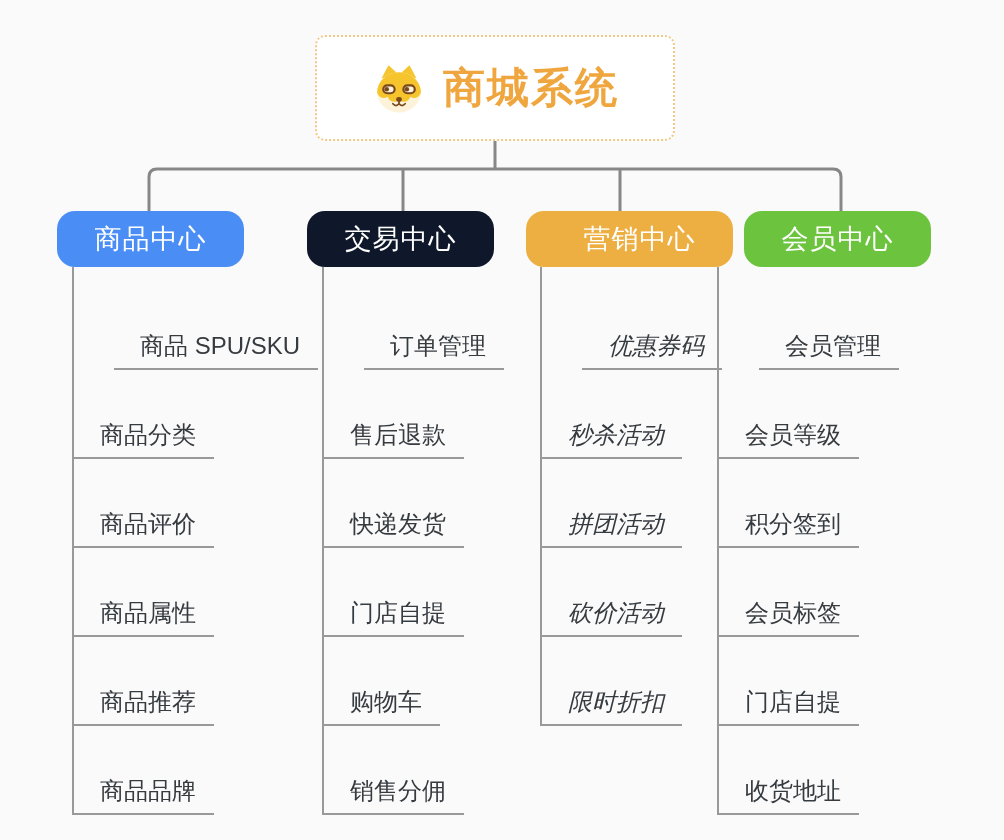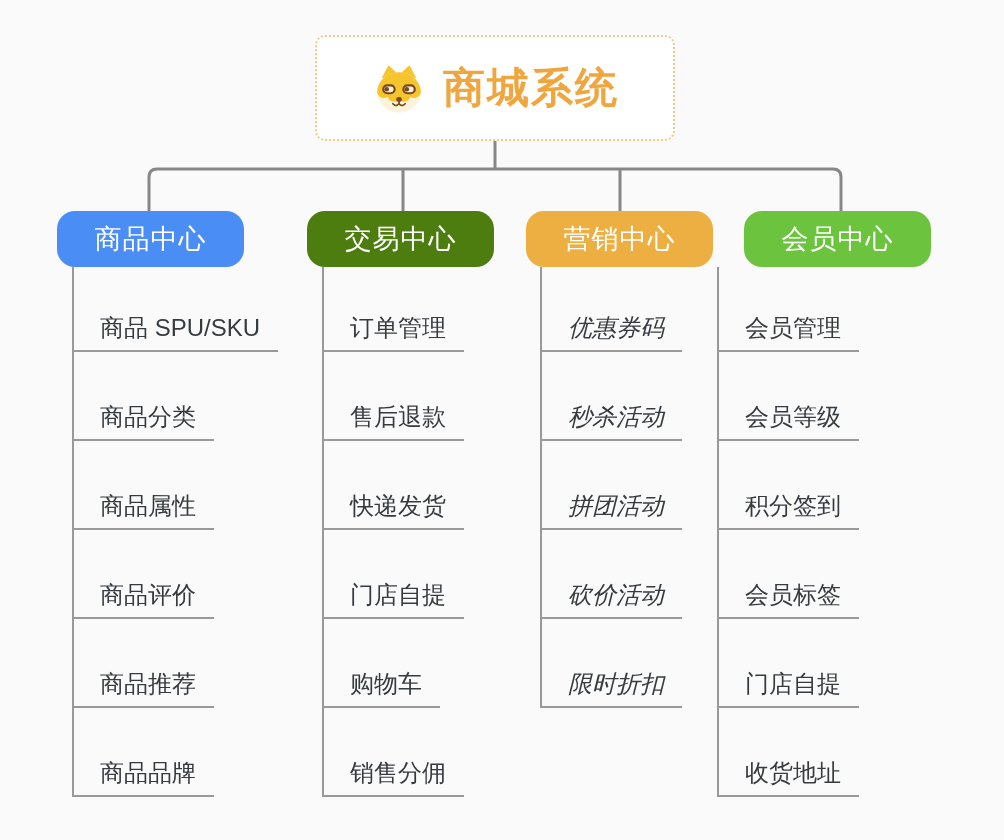--- a/index.html
+++ b/index.html
@@ -36,21 +36,21 @@
 
   
   .leaves{
     position:absolute;top:267px;
     border-left:2px solid #999999;
   }
   .lv-1{left:72px;}  .lv-2{left:322px;}  .lv-3{left:540px;font-style:italic;}  .lv-4{left:717px;text-align:center;}
   .leaf{
     height:89px;display:flex;align-items:flex-end;
   }
-  .leaf:first-child{height:85px;}
+  .leaf:first-child{height:103px;padding-left:40px;}
   .leaf > span{
     display:inline-block;
     border-bottom:2px solid #999999;
     padding:0 18px 7px 26px;
     font-size:24px;color:#363b40;line-height:1.2;
     white-space:nowrap;cursor:pointer;
   }
 </style>
 </head>
 <body>
@@ -78,36 +78,36 @@
         <circle cx="18" cy="30.5" r="2.6" fill="#7a4a1e"></circle>
         <circle cx="41" cy="30.5" r="2.6" fill="#7a4a1e"></circle>
         <ellipse cx="32" cy="42" rx="3.2" ry="2.6" fill="#7a4a1e"></ellipse>
         <path d="M32,42 L32,47 M25,47 q3.5,4 7,0 M32,47 q3.5,4 7,0" stroke="#7a4a1e" stroke-width="2" fill="none" stroke-linecap="round"></path>
       </svg>
     </span>
     <span class="root-title">商城系统</span>
   </div>
 
   <div class="branch-header bh-1" style="background-color: rgb(74, 141, 245);">商品中心</div>
-  <div class="branch-header bh-2" style="background-color: #4d7c0f;">交易中心</div>
-  <div class="branch-header bh-3" style="background-color: rgb(237, 175, 66);">营销中心</div>
+  <div class="branch-header bh-2" style="background-color: #0f172a;">交易中心</div>
+  <div class="branch-header bh-3" style="background-color: rgb(237, 175, 66); padding-left: 20px;">营销中心</div>
   <div class="branch-header bh-4" style="background-color: rgb(108, 195, 62);">会员中心</div>
 
   <div class="leaves lv-1">
     <div class="leaf">
         <span>商品 SPU/SKU</span>
       </div>
     <div class="leaf">
         <span>商品分类</span>
       </div>
     <div class="leaf">
-        <span>商品属性</span>
+        <span>商品评价</span>
       </div>
     <div class="leaf">
-        <span>商品评价</span>
+        <span>商品属性</span>
       </div>
     <div class="leaf">
         <span>商品推荐</span>
       </div>
     <div class="leaf">
         <span>商品品牌</span>
       </div>
   </div>
 
   <div class="leaves lv-2">

